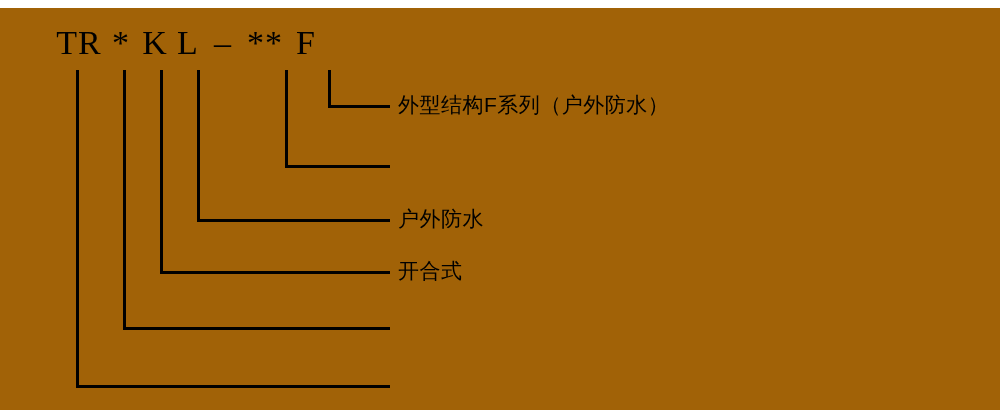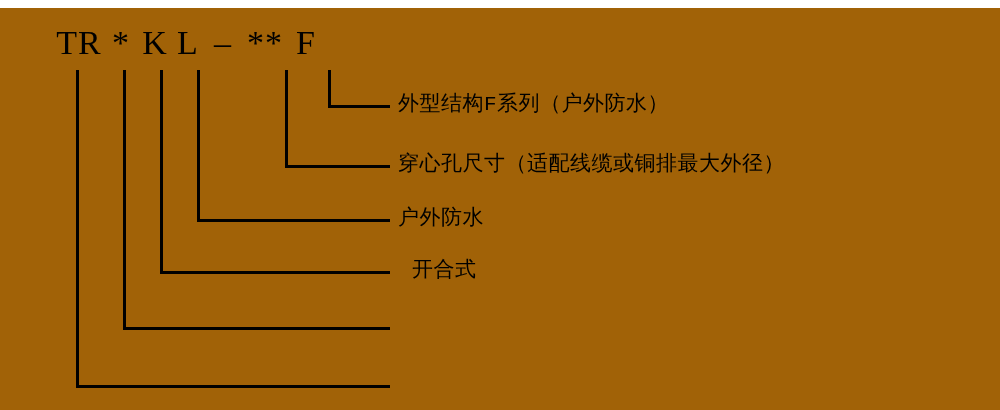--- a/index.html
+++ b/index.html
@@ -41,21 +41,21 @@
     background: #000000;
   }
   .hline {
     position: absolute;
     height: 3px;
     background: #000000;
   }
   
   .desc {
     position: absolute;
-    font-family: Liberation Mono, monospace;
+    font-family: Liberation Sans, sans-serif;
     font-size: 21px;
     color: #000000;
     white-space: nowrap;
     line-height: 1;
     letter-spacing: 0.5px;
   }
 </style>
 </head>
 <body>
 
@@ -83,17 +83,16 @@
   <div class="vline" style="left:160px; top:62px; height:204px;"></div>
   <div class="hline" style="left:160px; top:263px; width:230px;"></div>
 
   <div class="vline" style="left:123px; top:62px; height:260px;"></div>
   <div class="hline" style="left:123px; top:319px; width:267px;"></div>
 
   <div class="vline" style="left:76px; top:62px; height:318px;"></div>
   <div class="hline" style="left:76px; top:377px; width:314px;"></div>
 
   <div class="desc" style="left:398px; top:86px;">外型结构F系列（户外防水）</div>
-  <div class="desc" style="left:398px; top:146px;">穿心孔尺寸（适配线缆或铜排最大外径）</div>
   <div class="desc" style="left:398px; top:200px;">户外防水</div>
-  <div class="desc" style="left:412px; top:252px;">开合式</div>
+  <div class="desc" style="left:398px; top:252px;">开合式</div>
 
 </div>
 
 </body></html>

